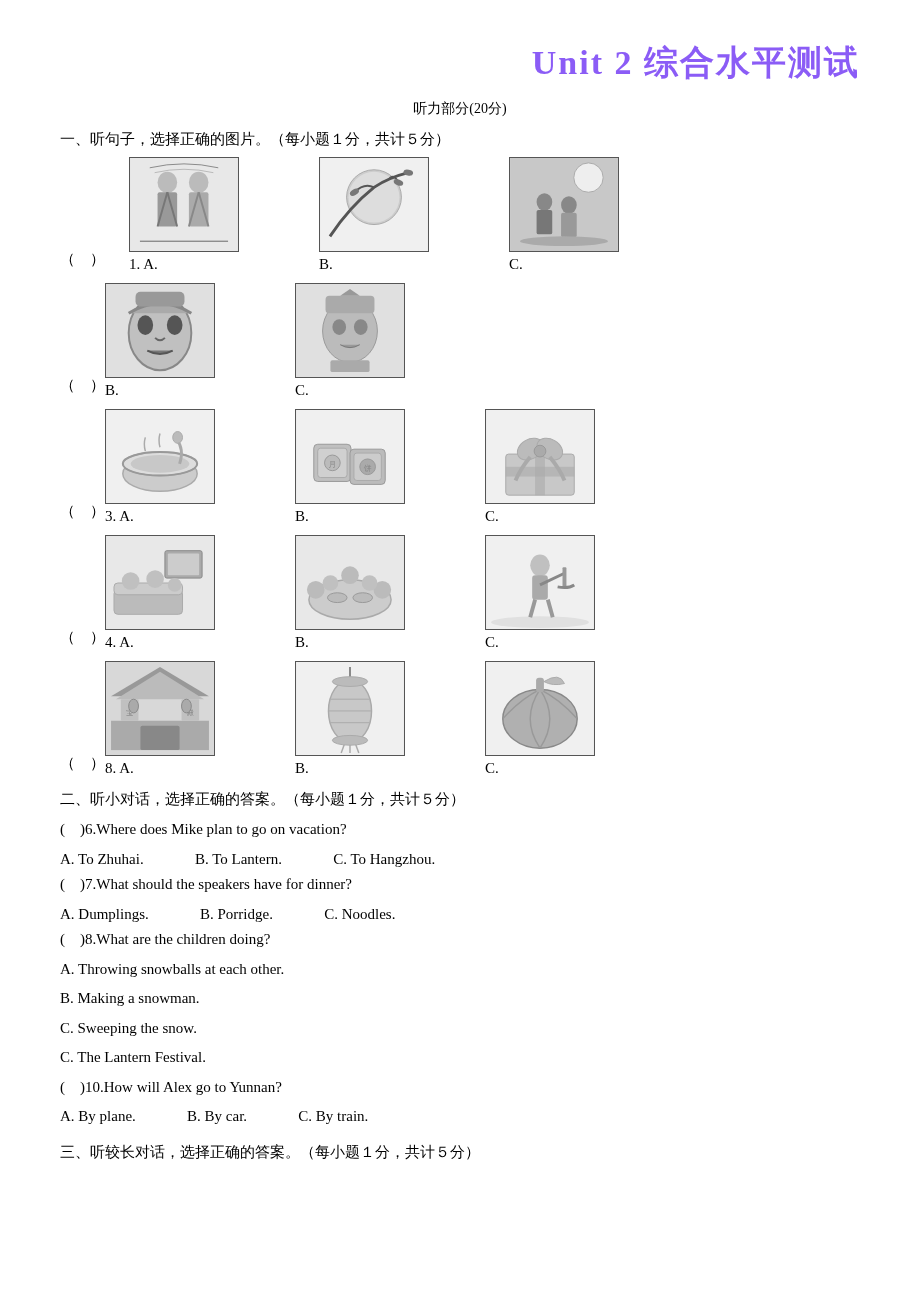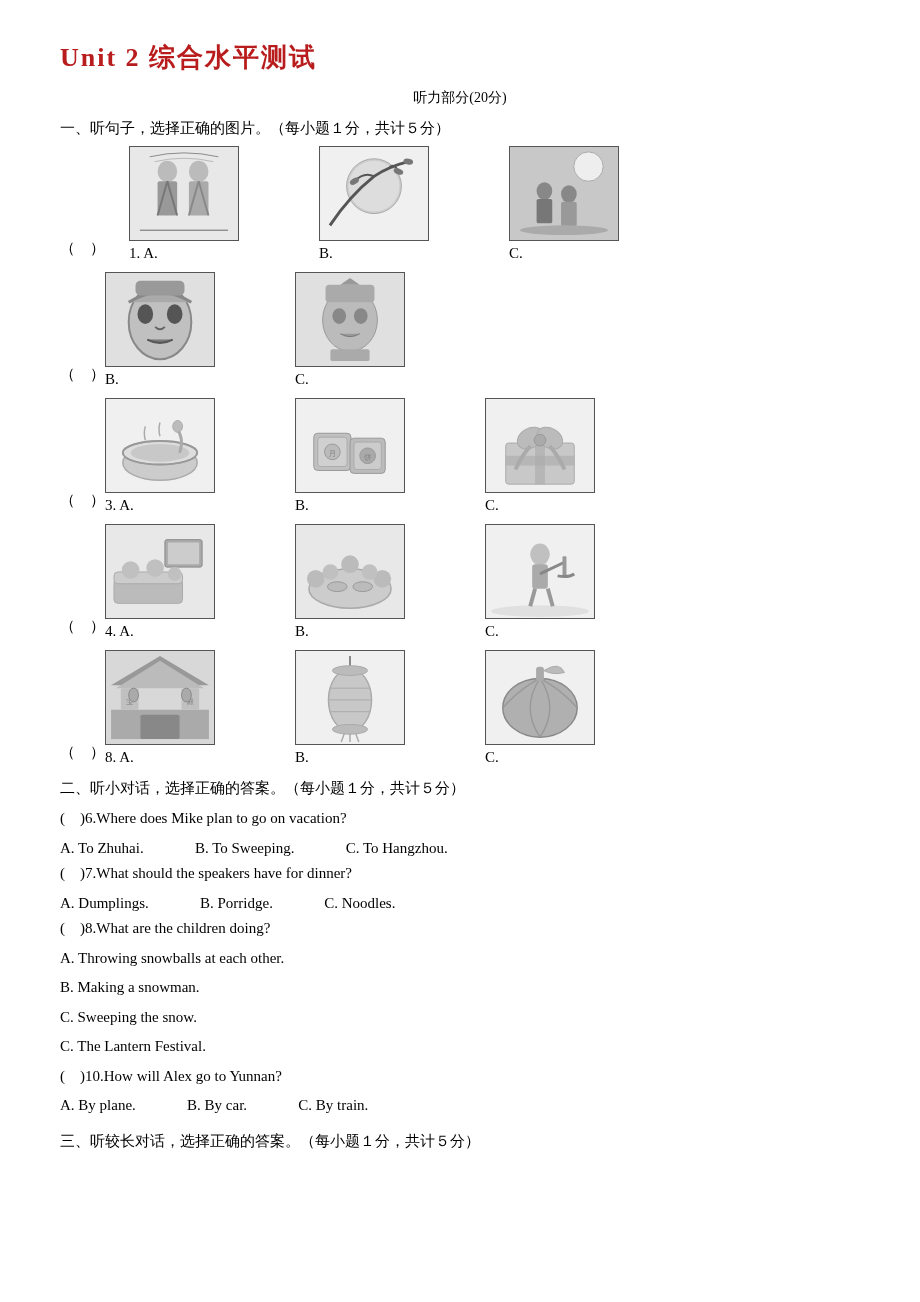--- a/index.html
+++ b/index.html
@@ -6,23 +6,23 @@
     body {
       width: 920px;
       min-height: 1302px;
       background: #fff;
       font-family: "SimSun", "宋体", serif;
       font-size: 15px;
       color: #000;
       padding: 40px 60px 40px 60px;
     }
     .page-title {
-      text-align: left;
-      color: #b91c1c;
-      font-size: 26px;
+      text-align: right;
+      color: #8b5cf6;
+      font-size: 34px;
       font-weight: bold;
       margin-bottom: 14px;
       letter-spacing: 2px;
     }
     .section-header {
       text-align: center;
       font-size: 14px;
       margin-bottom: 12px;
     }
     .section-label {
@@ -453,21 +453,21 @@
 </div>
 
 <div class="divider-section">
   <div class="section-label">二、听小对话，选择正确的答案。（每小题１分，共计５分）</div>
 
   <div class="q-block">
     <span>(　)6.Where does Mike plan to go on vacation?</span>
   </div>
   <div class="q-row">
     <span>A. To Zhuhai.</span>&nbsp;&nbsp;&nbsp;
-    <span>B. To Sweeping.</span>&nbsp;&nbsp;&nbsp;
+    <span>B. To Lantern.</span>&nbsp;&nbsp;&nbsp;
     <span>C. To Hangzhou.</span>
   </div>
 
   <div class="q-block">
     <span>(　)7.What should the speakers have for dinner?</span>
   </div>
   <div class="q-row">
     <span>A. Dumplings.</span>&nbsp;&nbsp;&nbsp;
     <span>B. Porridge.</span>&nbsp;&nbsp;&nbsp;
     <span>C. Noodles.</span>

